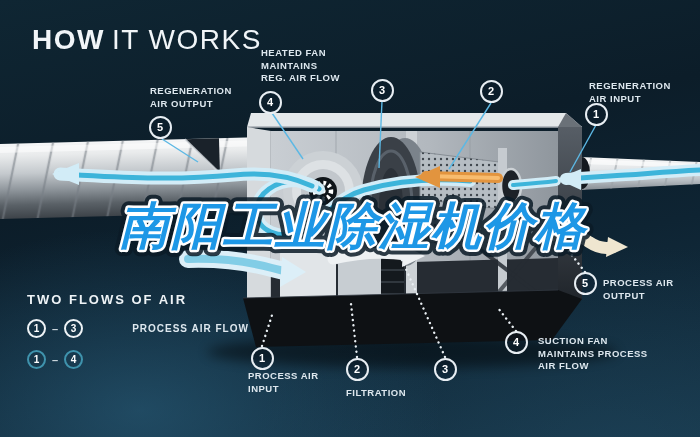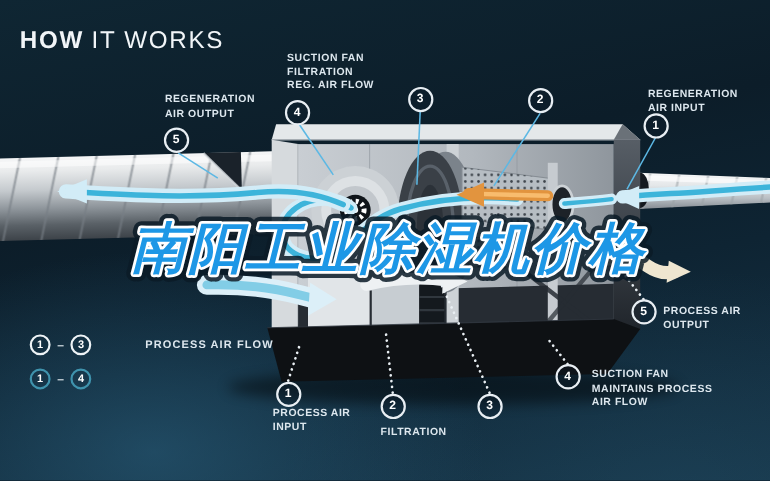--- a/index.html
+++ b/index.html
@@ -5,21 +5,21 @@
   html,body{margin:0;padding:0;background:#0a1822;}
   #stage{
     position:relative;width:700px;height:437px;overflow:hidden;
     font-family:"Liberation Sans",sans-serif;
     background:
       radial-gradient(ellipse 430px 260px at 20% 94%, rgba(47,106,138,.50), rgba(47,106,138,0) 70%),
       radial-gradient(ellipse 520px 300px at 88% 104%, rgba(36,84,110,.32), rgba(36,84,110,0) 70%),
       linear-gradient(168deg,#0f2633 0%,#0c1d29 38%,#0e2433 62%,#173548 100%);
   }
   #scene{position:absolute;left:0;top:0;}
-  .title{position:absolute;left:18px;top:24px;font-size:22px;letter-spacing:1.5px;color:#f1f5f8;white-space:nowrap;}
+  .title{position:absolute;left:32px;top:24px;font-size:28px;letter-spacing:1.5px;color:#f1f5f8;white-space:nowrap;}
   .title .b{font-weight:700;}
   .title .l{font-weight:300;margin-left:7px;}
   .lbl{position:absolute;font-weight:700;font-size:9.5px;line-height:1.32;letter-spacing:.5px;color:#dde7ee;}
   .co{position:absolute;width:23px;height:23px;border:2px solid #e8eef3;border-radius:50%;box-sizing:border-box;
       display:flex;align-items:center;justify-content:center;font-weight:700;font-size:11px;color:#fff;
       background:rgba(10,28,42,.25);}
   .legend{position:absolute;left:27px;top:292px;}
   .legend-title{font-weight:600;font-size:13px;letter-spacing:2px;color:#eef3f6;white-space:nowrap;}
   .legend-row{display:flex;align-items:center;margin-top:12px;}
   .lc{width:19px;height:19px;border:2px solid #eef3f6;border-radius:50%;box-sizing:border-box;flex:0 0 auto;
@@ -191,21 +191,21 @@
       <text x="353" y="243" fill="#0b1b27" stroke="#0b1b27" stroke-width="13" stroke-linejoin="round" opacity=".85">南阳工业除湿机价格</text>
       <text x="353" y="243" fill="#1d97e6" stroke="#ffffff" stroke-width="5" paint-order="stroke" stroke-linejoin="round">南阳工业除湿机价格</text>
     </g>
   </svg>
 
   <div class="title">
     <span class="b">HOW</span><span class="l">IT WORKS</span>
   </div>
 
   <div class="lbl" style="left:150px;top:85px;width:84px">REGENERATION AIR OUTPUT</div>
-  <div class="lbl" style="left:261px;top:47px;width:84px">SUCTION FAN FILTRATION REG. AIR FLOW</div>
+  <div class="lbl" style="left:261px;top:47px;width:84px">HEATED FAN MAINTAINS REG. AIR FLOW</div>
   <div class="lbl" style="left:589px;top:80px;width:94px">REGENERATION AIR INPUT</div>
 
   <div class="lbl" style="left:248px;top:370px;width:84px">PROCESS AIR INPUT</div>
   <div class="lbl" style="left:346px;top:387px;width:90px">FILTRATION</div>
   <div class="lbl" style="left:603px;top:277px;width:86px">PROCESS AIR OUTPUT</div>
   <div class="lbl" style="left:538px;top:335px;width:114px">SUCTION FAN MAINTAINS PROCESS AIR FLOW</div>
 
   <div class="co" style="left:148.5px;top:115.5px">
       <span>5</span>
     </div>
@@ -231,20 +231,21 @@
       <span>3</span>
     </div>
   <div class="co" style="left:504.5px;top:330.5px">
       <span>4</span>
     </div>
   <div class="co" style="left:573.5px;top:271.5px">
       <span>5</span>
     </div>
 
   <div class="legend">
+    <div class="legend-title">TWO FLOWS OF AIR</div>
     <div class="legend-row">
       <span class="lc">
           <span>1</span>
         </span>
       <span class="dash">–</span>
       <span class="lc">
           <span>3</span>
         </span>
       <span class="legend-label">PROCESS AIR FLOW</span>
     </div>

